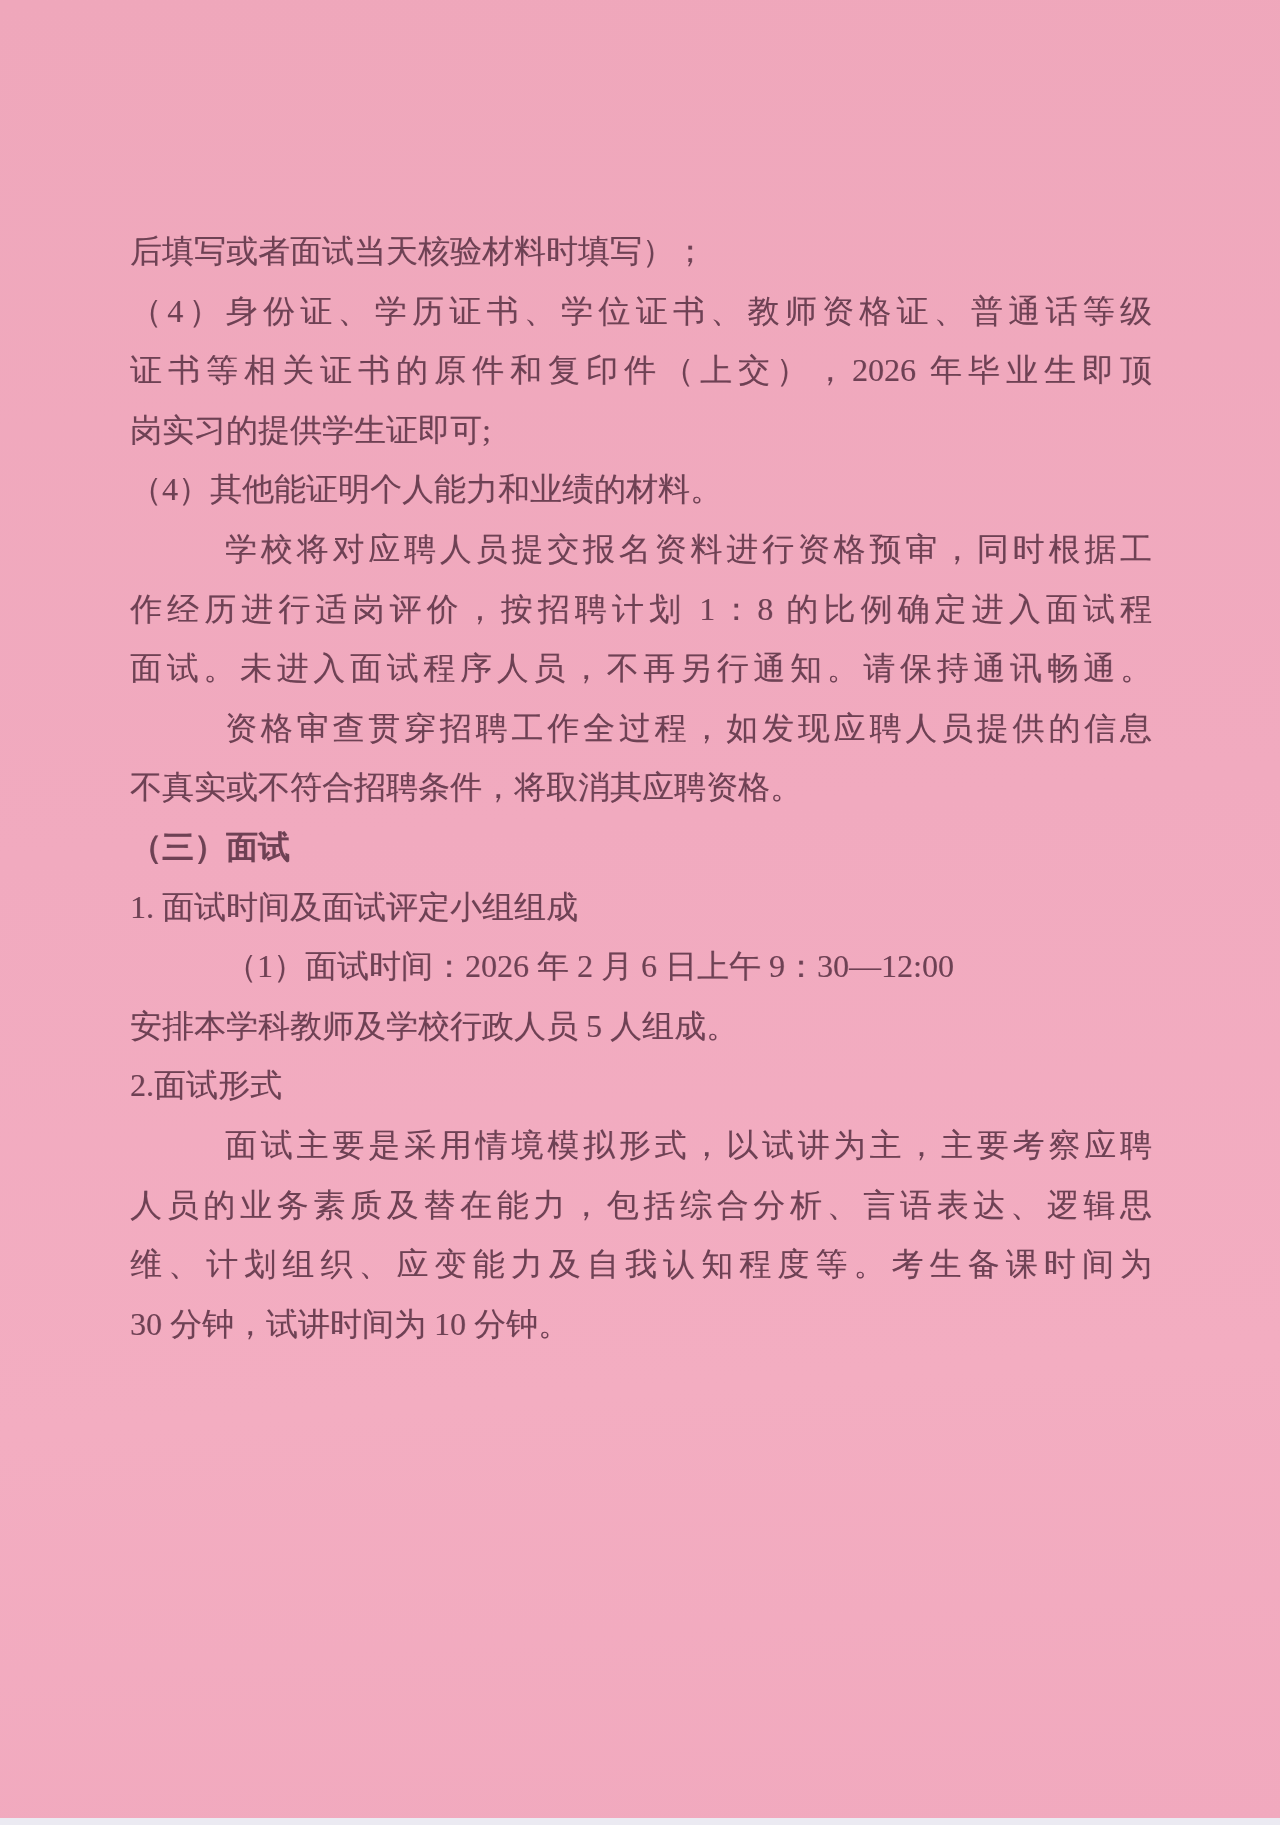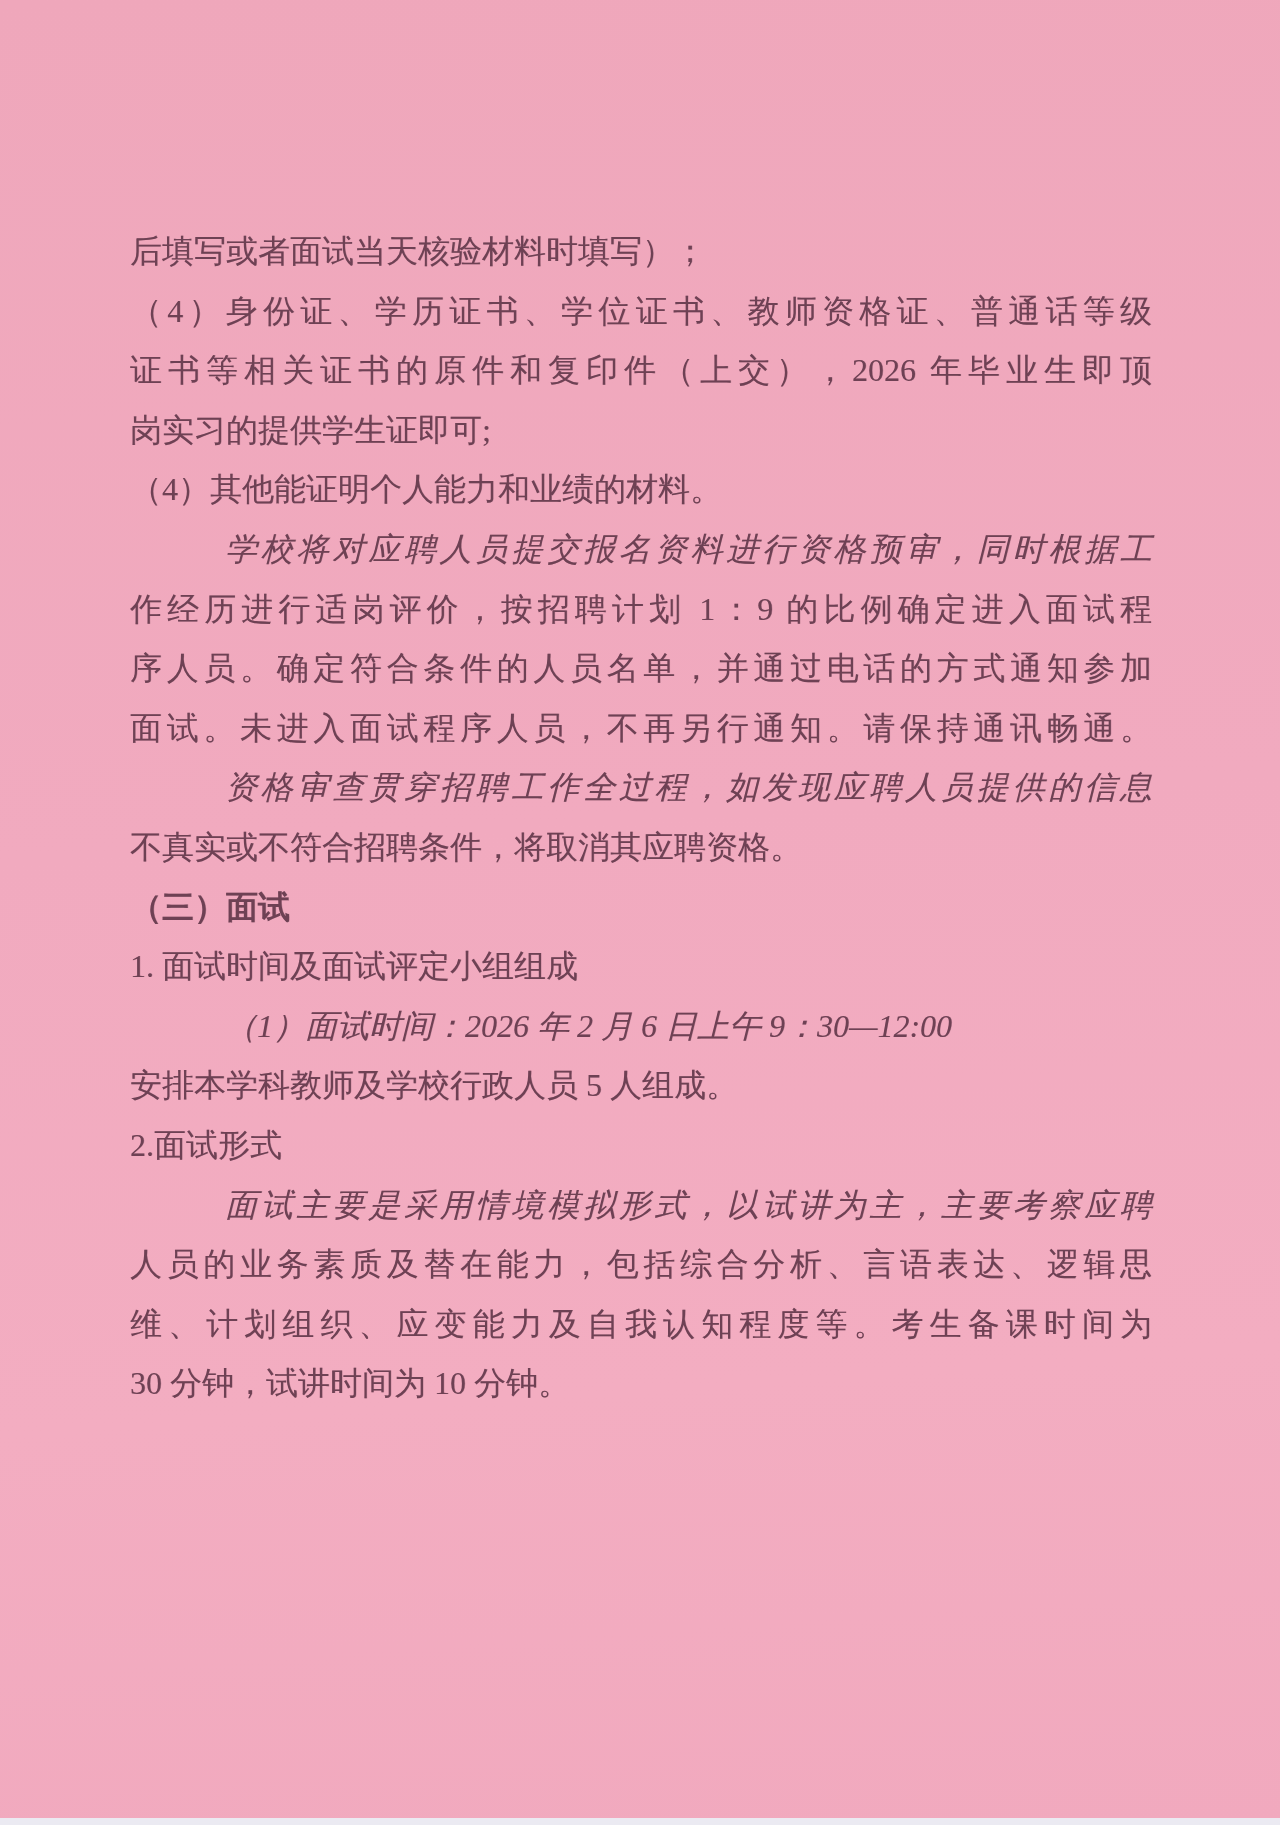--- a/index.html
+++ b/index.html
@@ -39,21 +39,20 @@
     text-shadow: 0.4px 0.4px 0.6px rgba(110, 65, 84, 0.35);
   }
   .line.fill {
     text-align: justify;
     
     text-align-last: justify;
     text-justify: inter-character;
   }
   .line.indent {
     text-indent: 95px;
-    font-style: italic;
   }
   .line.bold {
     font-weight: 700;
   }
   .scan-edge {
     position: absolute;
     left: 0;
     bottom: 0;
     width: 100%;
     height: 7px;
@@ -64,22 +63,21 @@
 <body>
 
 <div class="paper">
   <main class="content">
       <div class="line">后填写或者面试当天核验材料时填写）；</div>
       <div class="line fill">（4）身份证、学历证书、学位证书、教师资格证、普通话等级</div>
       <div class="line fill">证书等相关证书的原件和复印件（上交），2026 年毕业生即顶</div>
       <div class="line">岗实习的提供学生证即可;</div>
       <div class="line">（4）其他能证明个人能力和业绩的材料。</div>
       <div class="line fill indent">学校将对应聘人员提交报名资料进行资格预审，同时根据工</div>
-      <div class="line fill">作经历进行适岗评价，按招聘计划 1：9 的比例确定进入面试程</div>
-      <div class="line fill">序人员。确定符合条件的人员名单，并通过电话的方式通知参加</div>
+      <div class="line fill">作经历进行适岗评价，按招聘计划 1：8 的比例确定进入面试程</div>
       <div class="line fill">面试。未进入面试程序人员，不再另行通知。请保持通讯畅通。</div>
       <div class="line fill indent">资格审查贯穿招聘工作全过程，如发现应聘人员提供的信息</div>
       <div class="line">不真实或不符合招聘条件，将取消其应聘资格。</div>
       <div class="line bold">（三）面试</div>
       <div class="line">1. 面试时间及面试评定小组组成</div>
       <div class="line indent">（1）面试时间：2026 年 2 月 6 日上午 9：30—12:00</div>
       <div class="line">安排本学科教师及学校行政人员 5 人组成。</div>
       <div class="line">2.面试形式</div>
       <div class="line fill indent">面试主要是采用情境模拟形式，以试讲为主，主要考察应聘</div>
       <div class="line fill">人员的业务素质及替在能力，包括综合分析、言语表达、逻辑思</div>

